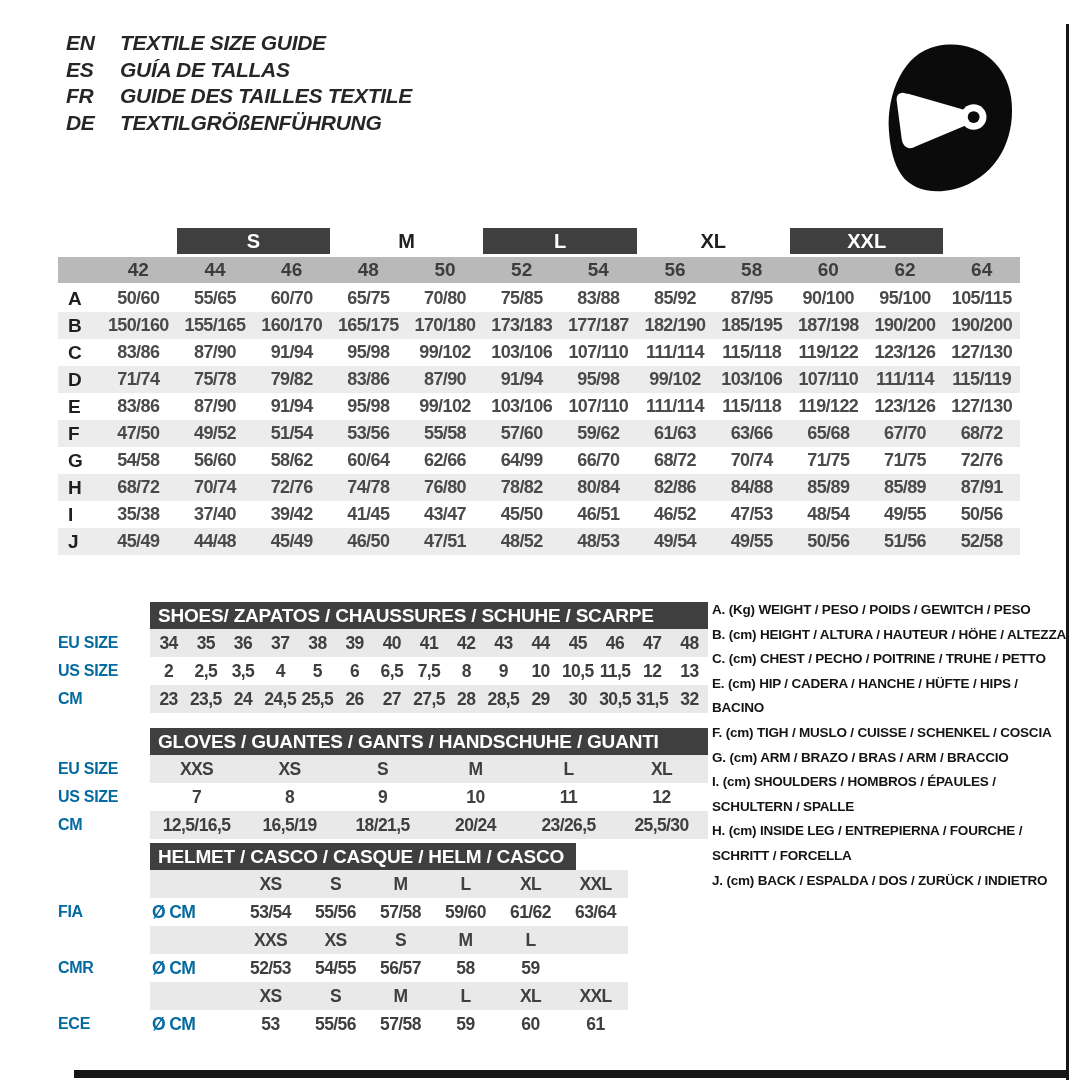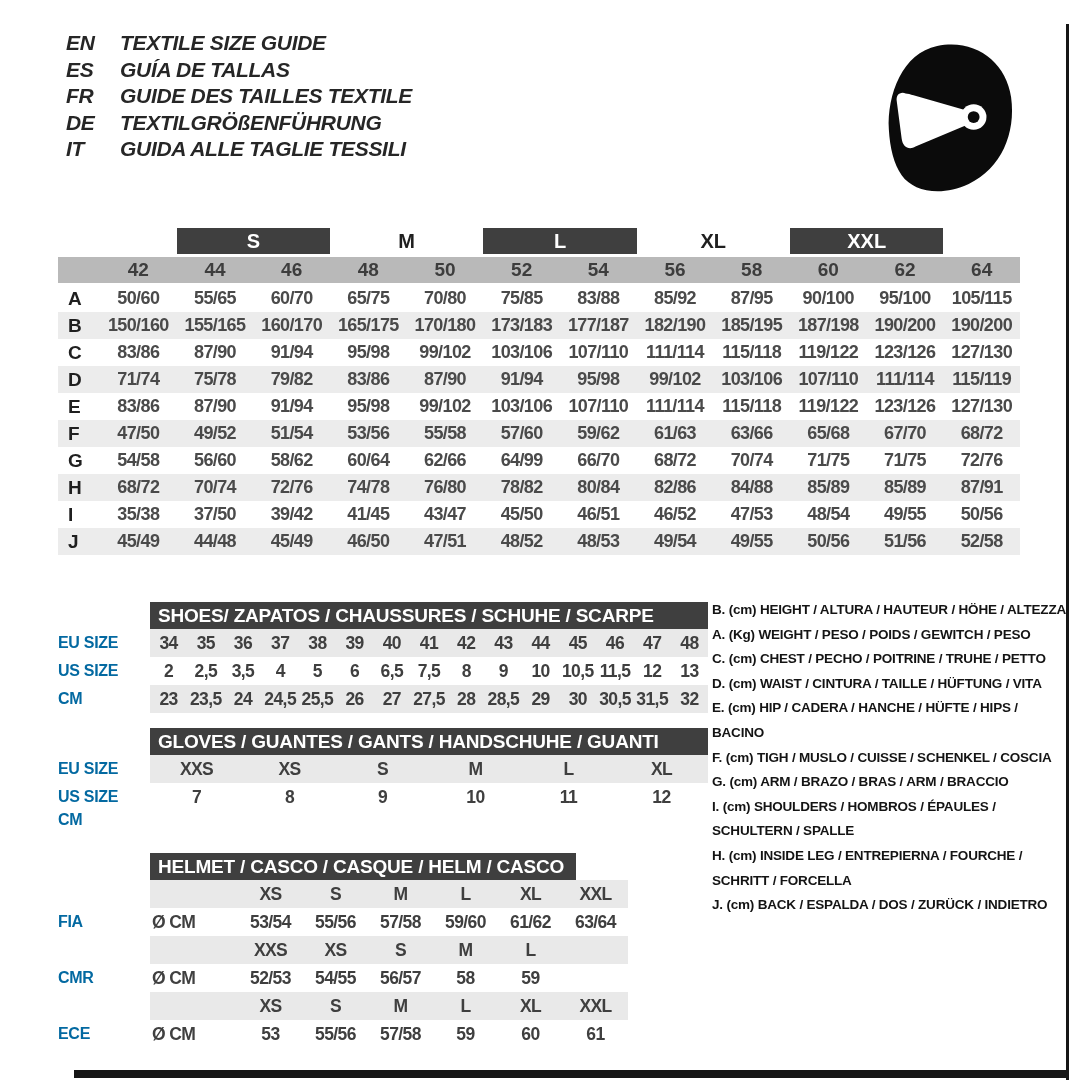--- a/index.html
+++ b/index.html
@@ -27,34 +27,34 @@
   .t-sizerow{height:26px;background:#b9b9b9;margin-bottom:2px;}
   .t-sizecell{display:flex;align-items:center;justify-content:center;font-size:19px;color:#3d3d3d;}
   .t-row{height:27px;}
   .t-row.stripe{background:#ececec;}
   .t-label{display:flex;align-items:center;padding-left:10px;font-size:19px;color:#1f1f1f;}
   .t-cell{display:flex;align-items:center;justify-content:center;font-size:18px;color:#4a4a4a;letter-spacing:-0.6px;}
 
   
   .subs{position:absolute;left:58px;top:602px;width:660px;}
   .sub-shoes{margin-bottom:15px;}
-  .sub-gloves{margin-bottom:24px;}
+  .sub-gloves{margin-bottom:4px;}
   .srow{display:flex;}
   .slabel{width:92px;flex:none;display:flex;align-items:center;font-size:16px;color:#0369a1;letter-spacing:-0.3px;}
   .sbar{height:27px;background:#3f3f3f;color:#ffffff;font-size:19px;display:flex;align-items:center;
         padding-left:8px;letter-spacing:-0.2px;box-sizing:border-box;}
   .w-wide{width:558px;}
   .w-helm{width:426px;}
   .scells{display:grid;height:28px;}
   .cols-shoes{width:558px;grid-template-columns:repeat(15,1fr);}
   .cols-gloves{width:558px;grid-template-columns:repeat(6,1fr);}
   .cols-helm{width:478px;grid-template-columns:88px repeat(6,65px);}
   .gray{background:#e9e9e9;}
   .scell{display:flex;align-items:center;justify-content:center;font-size:17.5px;color:#3f3f3f;letter-spacing:-0.6px;}
-  .scell.unit{justify-content:flex-start;padding-left:2px;color:#404040;}
+  .scell.unit{justify-content:flex-start;padding-left:2px;color:#0369a1;}
 
   
   .legend{position:absolute;left:712px;top:598px;width:356px;}
   .legend-item{font-size:13.5px;line-height:24.6px;color:#141414;letter-spacing:-0.2px;}
 </style>
 </head>
 <body>
 
 <div class="page">
 
@@ -67,24 +67,20 @@
         <span class="lang-code">ES</span>
         <span class="lang-title">GUÍA DE TALLAS</span>
       </div>
       <div class="lang-row">
         <span class="lang-code">FR</span>
         <span class="lang-title">GUIDE DES TAILLES TEXTILE</span>
       </div>
       <div class="lang-row">
         <span class="lang-code">DE</span>
         <span class="lang-title">TEXTILGRÖßENFÜHRUNG</span>
-      </div>
-      <div class="lang-row">
-        <span class="lang-code">IT</span>
-        <span class="lang-title">GUIDA ALLE TAGLIE TESSILI</span>
       </div>
     </div>
 
   <svg class="helmet-svg" viewBox="0 0 140 170" aria-hidden="true">
     <path fill="#0b0b0b" d="M 58,10 C 96,2 128,26 133,62 C 138,99 123,134 90,150 C 62,163 34,158 22,141 C 14,130 10,113 9,95 C 7,59 23,17 58,10 Z"></path>
     <path fill="#ffffff" d="M 26,58 C 20,56 16,60 17,66 L 22,104 C 23,112 29,116 36,112 L 88,90 C 96,86 95,77 87,75 L 34,60 C 31,59 28,58 26,58 Z"></path>
     <circle cx="95" cy="82" r="13" fill="#ffffff"></circle>
     <circle cx="95" cy="82" r="6" fill="#0b0b0b"></circle>
   </svg>
 
@@ -230,21 +226,21 @@
         <div class="t-cell">80/84</div>
         <div class="t-cell">82/86</div>
         <div class="t-cell">84/88</div>
         <div class="t-cell">85/89</div>
         <div class="t-cell">85/89</div>
         <div class="t-cell">87/91</div>
       </div>
       <div class="t-grid t-row">
         <div class="t-label">I</div>
         <div class="t-cell">35/38</div>
-        <div class="t-cell">37/50</div>
+        <div class="t-cell">37/40</div>
         <div class="t-cell">39/42</div>
         <div class="t-cell">41/45</div>
         <div class="t-cell">43/47</div>
         <div class="t-cell">45/50</div>
         <div class="t-cell">46/51</div>
         <div class="t-cell">46/52</div>
         <div class="t-cell">47/53</div>
         <div class="t-cell">48/54</div>
         <div class="t-cell">49/55</div>
         <div class="t-cell">50/56</div>
@@ -355,20 +351,28 @@
             <div class="scell">7</div>
             <div class="scell">8</div>
             <div class="scell">9</div>
             <div class="scell">10</div>
             <div class="scell">11</div>
             <div class="scell">12</div>
           </div>
         </div>
         <div class="srow">
           <div class="slabel">CM</div>
+          <div class="scells cols-gloves gray">
+            <div class="scell">12,5/16,5</div>
+            <div class="scell">16,5/19</div>
+            <div class="scell">18/21,5</div>
+            <div class="scell">20/24</div>
+            <div class="scell">23/26,5</div>
+            <div class="scell">25,5/30</div>
+          </div>
         </div>
       </div>
     <div class="sub-helmet" id="helmetTable">
       <div class="srow">
         <div class="slabel"></div>
         <div class="sbar w-helm">HELMET / CASCO / CASQUE / HELM / CASCO</div>
       </div>
     <div class="srow">
           <div class="slabel"></div>
           <div class="scells cols-helm gray">
@@ -438,24 +442,23 @@
             <div class="scell">57/58</div>
             <div class="scell">59</div>
             <div class="scell">60</div>
             <div class="scell">61</div>
           </div>
         </div>
       </div>
   </div>
 
   <div class="legend" id="legendList">
+      <div class="legend-item">A. (Kg) WEIGHT / PESO / POIDS / GEWITCH / PESO</div>
       <div class="legend-item">B. (cm) HEIGHT / ALTURA / HAUTEUR / HÖHE / ALTEZZA</div>
-      <div class="legend-item">A. (Kg) WEIGHT / PESO / POIDS / GEWITCH / PESO</div>
       <div class="legend-item">C. (cm) CHEST / PECHO / POITRINE / TRUHE / PETTO</div>
-      <div class="legend-item">D. (cm) WAIST / CINTURA / TAILLE / HÜFTUNG / VITA</div>
       <div class="legend-item">E. (cm) HIP / CADERA / HANCHE / HÜFTE / HIPS / BACINO</div>
       <div class="legend-item">F. (cm) TIGH / MUSLO / CUISSE / SCHENKEL / COSCIA</div>
       <div class="legend-item">G. (cm) ARM / BRAZO / BRAS / ARM / BRACCIO</div>
       <div class="legend-item">I. (cm) SHOULDERS / HOMBROS / ÉPAULES / SCHULTERN / SPALLE</div>
       <div class="legend-item">H. (cm) INSIDE LEG / ENTREPIERNA / FOURCHE / SCHRITT / FORCELLA</div>
       <div class="legend-item">J. (cm) BACK / ESPALDA / DOS / ZURÜCK / INDIETRO</div>
     </div>
 
 </div>
 

